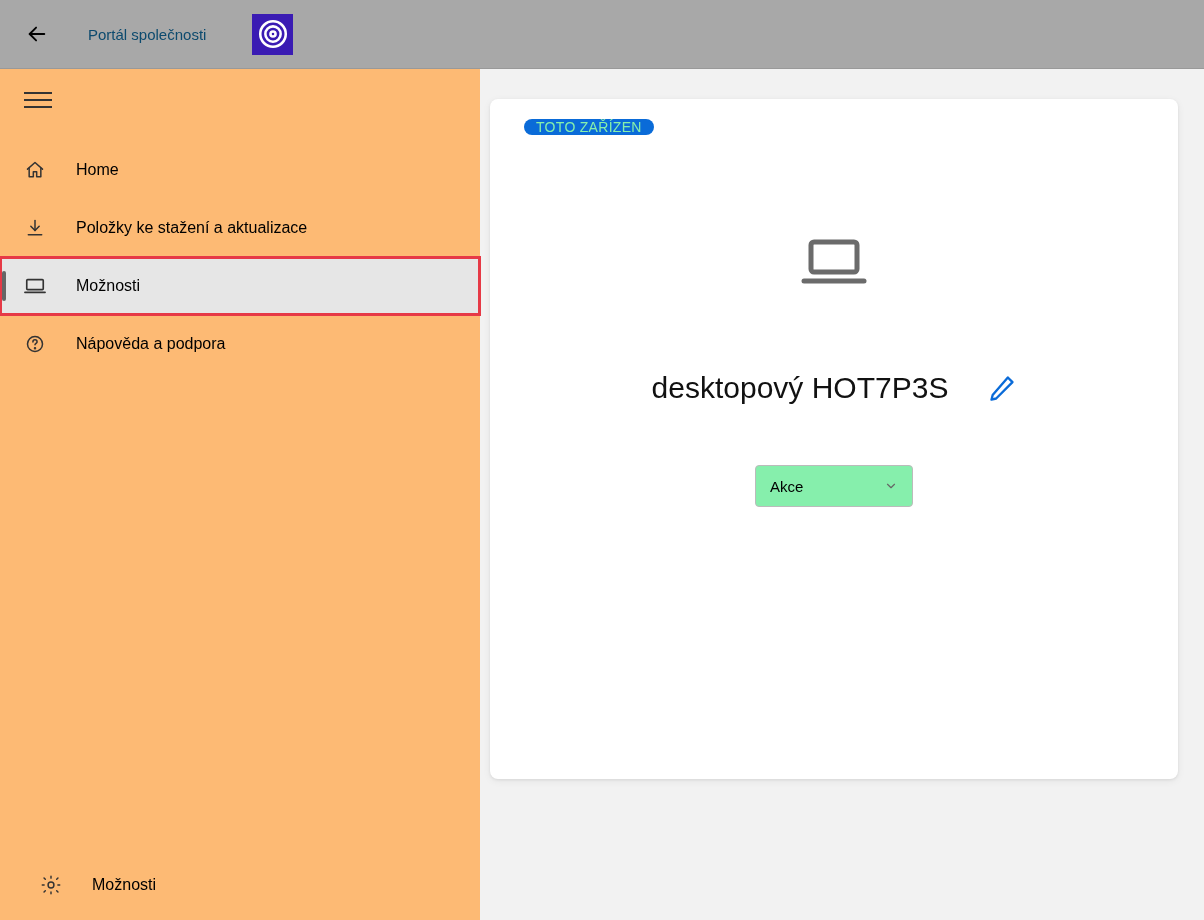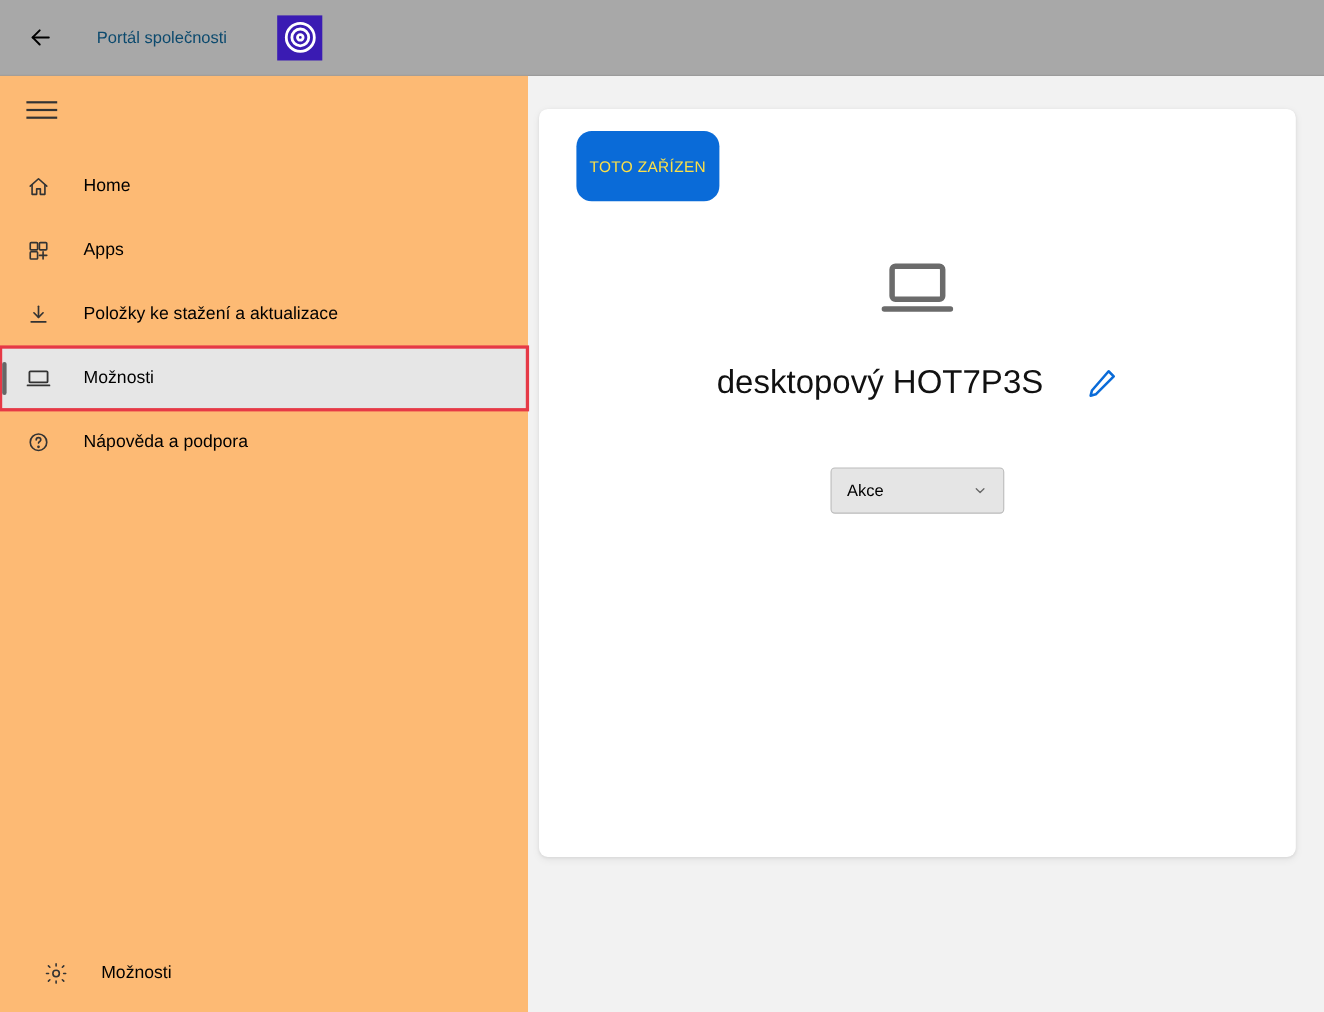--- a/index.html
+++ b/index.html
@@ -109,51 +109,51 @@
     flex-direction: column;
     align-items: center;
     position: relative;
     padding-top: 28px;
   }
   .pill {
     position: absolute;
     top: 20px;
     left: 34px;
     background: #0a6bd8;
-    color: #fde047;
+    color: #86efac;
     font-size: 14px;
     font-weight: 500;
-    padding: 24px 12px;
+    padding: 0 12px;
     border-radius: 14px;
     letter-spacing: 0.3px;
   }
   .device-icon-big {
     margin-top: 110px;
   }
   .device-title-row {
-    margin-top: 44px;
+    margin-top: 84px;
     display: flex;
     align-items: center;
     gap: 40px;
   }
   .device-title {
     font-size: 30px;
     color: #111;
     font-weight: 400;
   }
   .edit-pencil {
     cursor: pointer;
   }
   .action-select {
     margin-top: 60px;
     width: 158px;
     height: 42px;
     border: 1px solid #bbb;
     border-radius: 4px;
-    background: #e5e5e5;
+    background: #86efac;
     display: flex;
     align-items: center;
     justify-content: space-between;
     padding: 0 14px;
     cursor: pointer;
     font-size: 15px;
   }
   svg { display: block; }
 </style>
 </head>
@@ -188,31 +188,20 @@
       <li class="nav-item">
         <span class="icon-slot">
           <svg width="20" height="20" viewBox="0 0 24 24" fill="none" stroke="#333" stroke-width="1.8" stroke-linecap="round" stroke-linejoin="round">
             <path d="M3 11l9-8 9 8"></path>
               <path d="M5 10v10h5v-6h4v6h5V10"></path>
           </svg>
         </span>
         <span class="label">Home</span>
       </li>
 
-      <li class="nav-item">
-        <span class="icon-slot">
-          <svg width="20" height="20" viewBox="0 0 24 24" fill="none" stroke="#333" stroke-width="1.8" stroke-linecap="round" stroke-linejoin="round">
-            <rect x="3" y="3" width="8" height="8" rx="1"></rect>
-              <rect x="13" y="3" width="8" height="8" rx="1"></rect>
-            <rect x="3" y="13" width="8" height="8" rx="1"></rect>
-              <path d="M17 13v8M13 17h8"></path>
-          </svg>
-        </span>
-        <span class="label">Apps</span>
-      </li>
 
       <li class="nav-item">
         <span class="icon-slot">
           <svg width="20" height="20" viewBox="0 0 24 24" fill="none" stroke="#333" stroke-width="1.8" stroke-linecap="round" stroke-linejoin="round">
             <path d="M12 3v12"></path>
               <polyline points="7 10 12 15 17 10"></polyline>
               <line x1="4" y1="20" x2="20" y2="20"></line>
           </svg>
         </span>
         <span class="label">Položky ke stažení a aktualizace</span>

